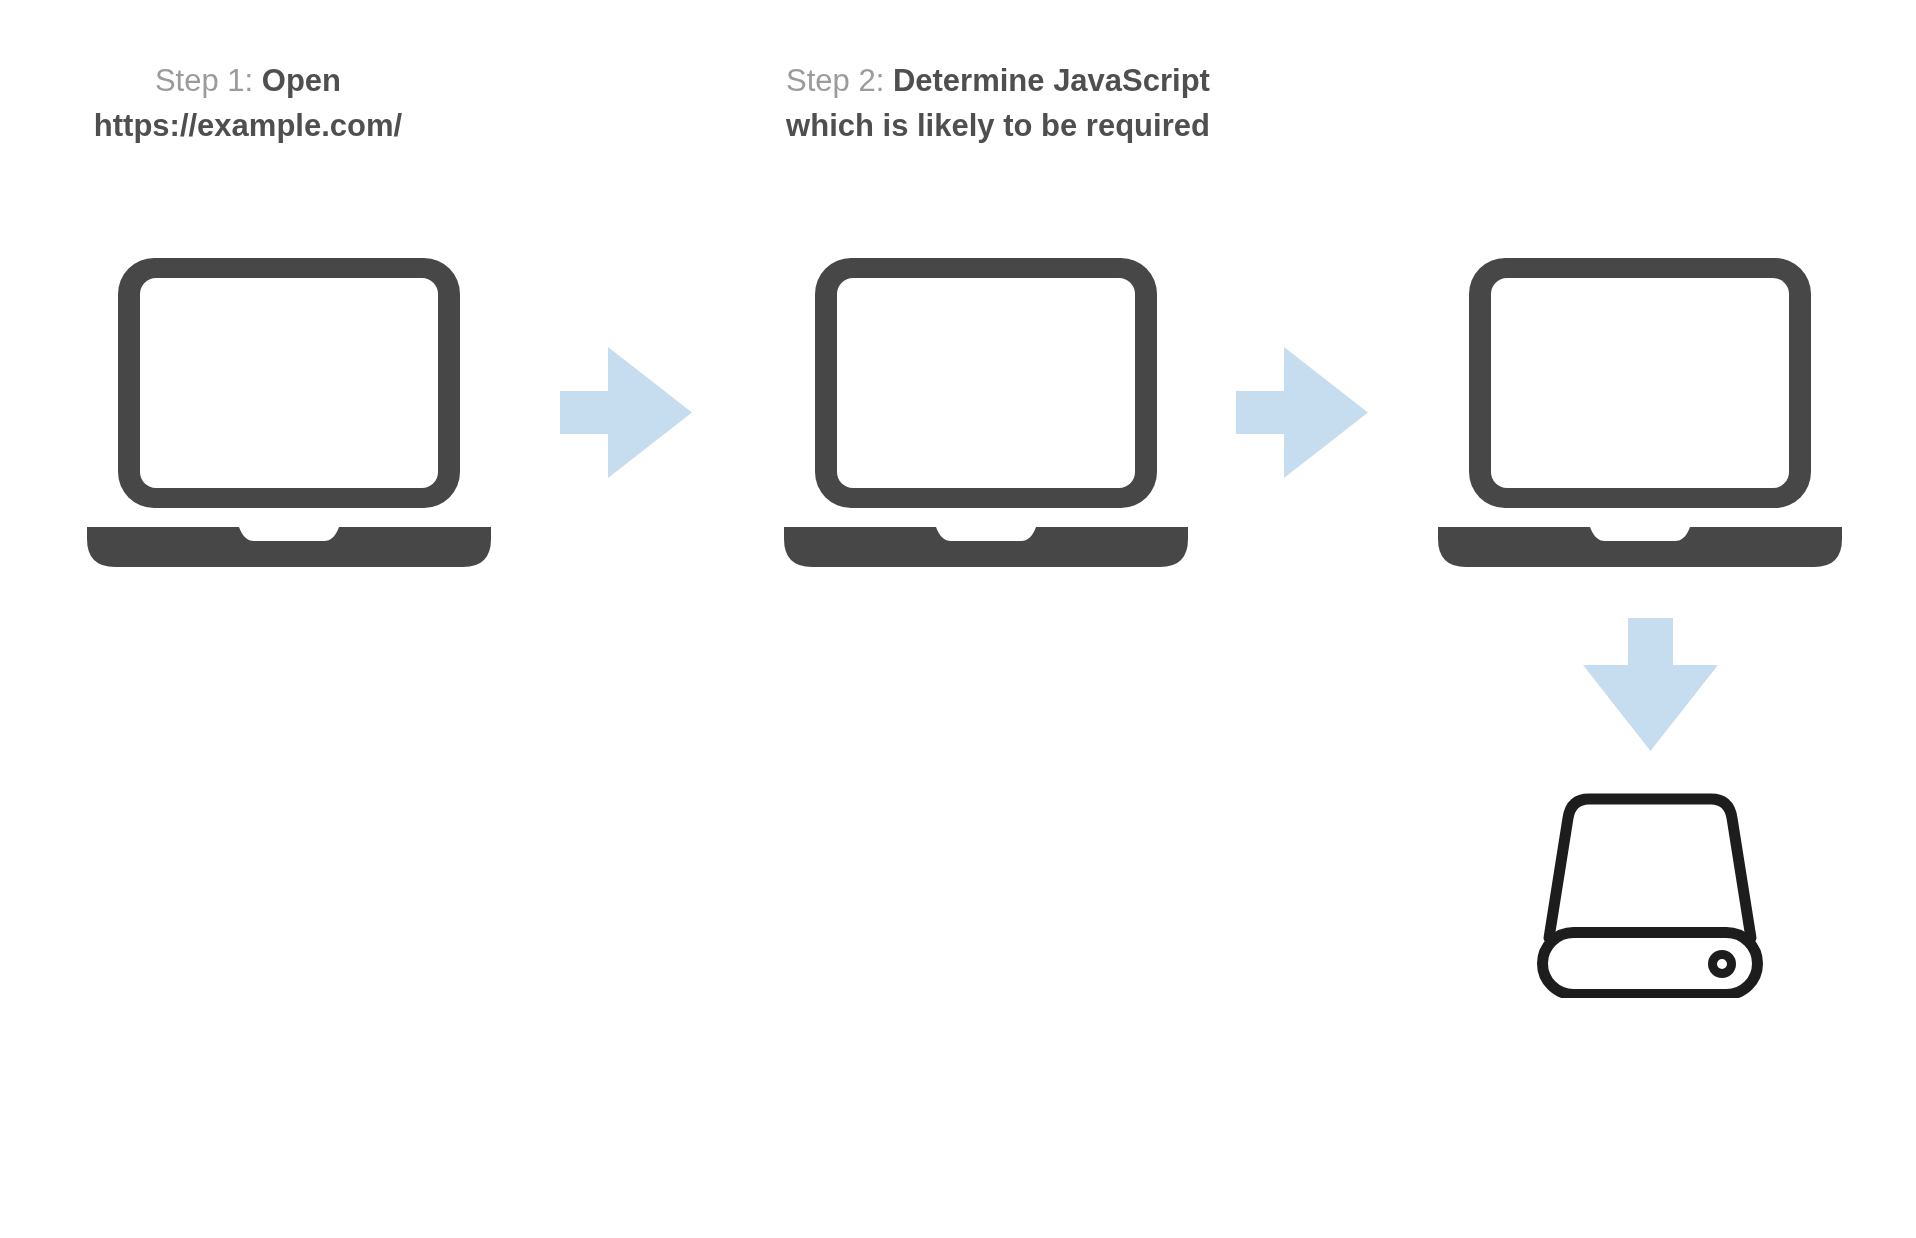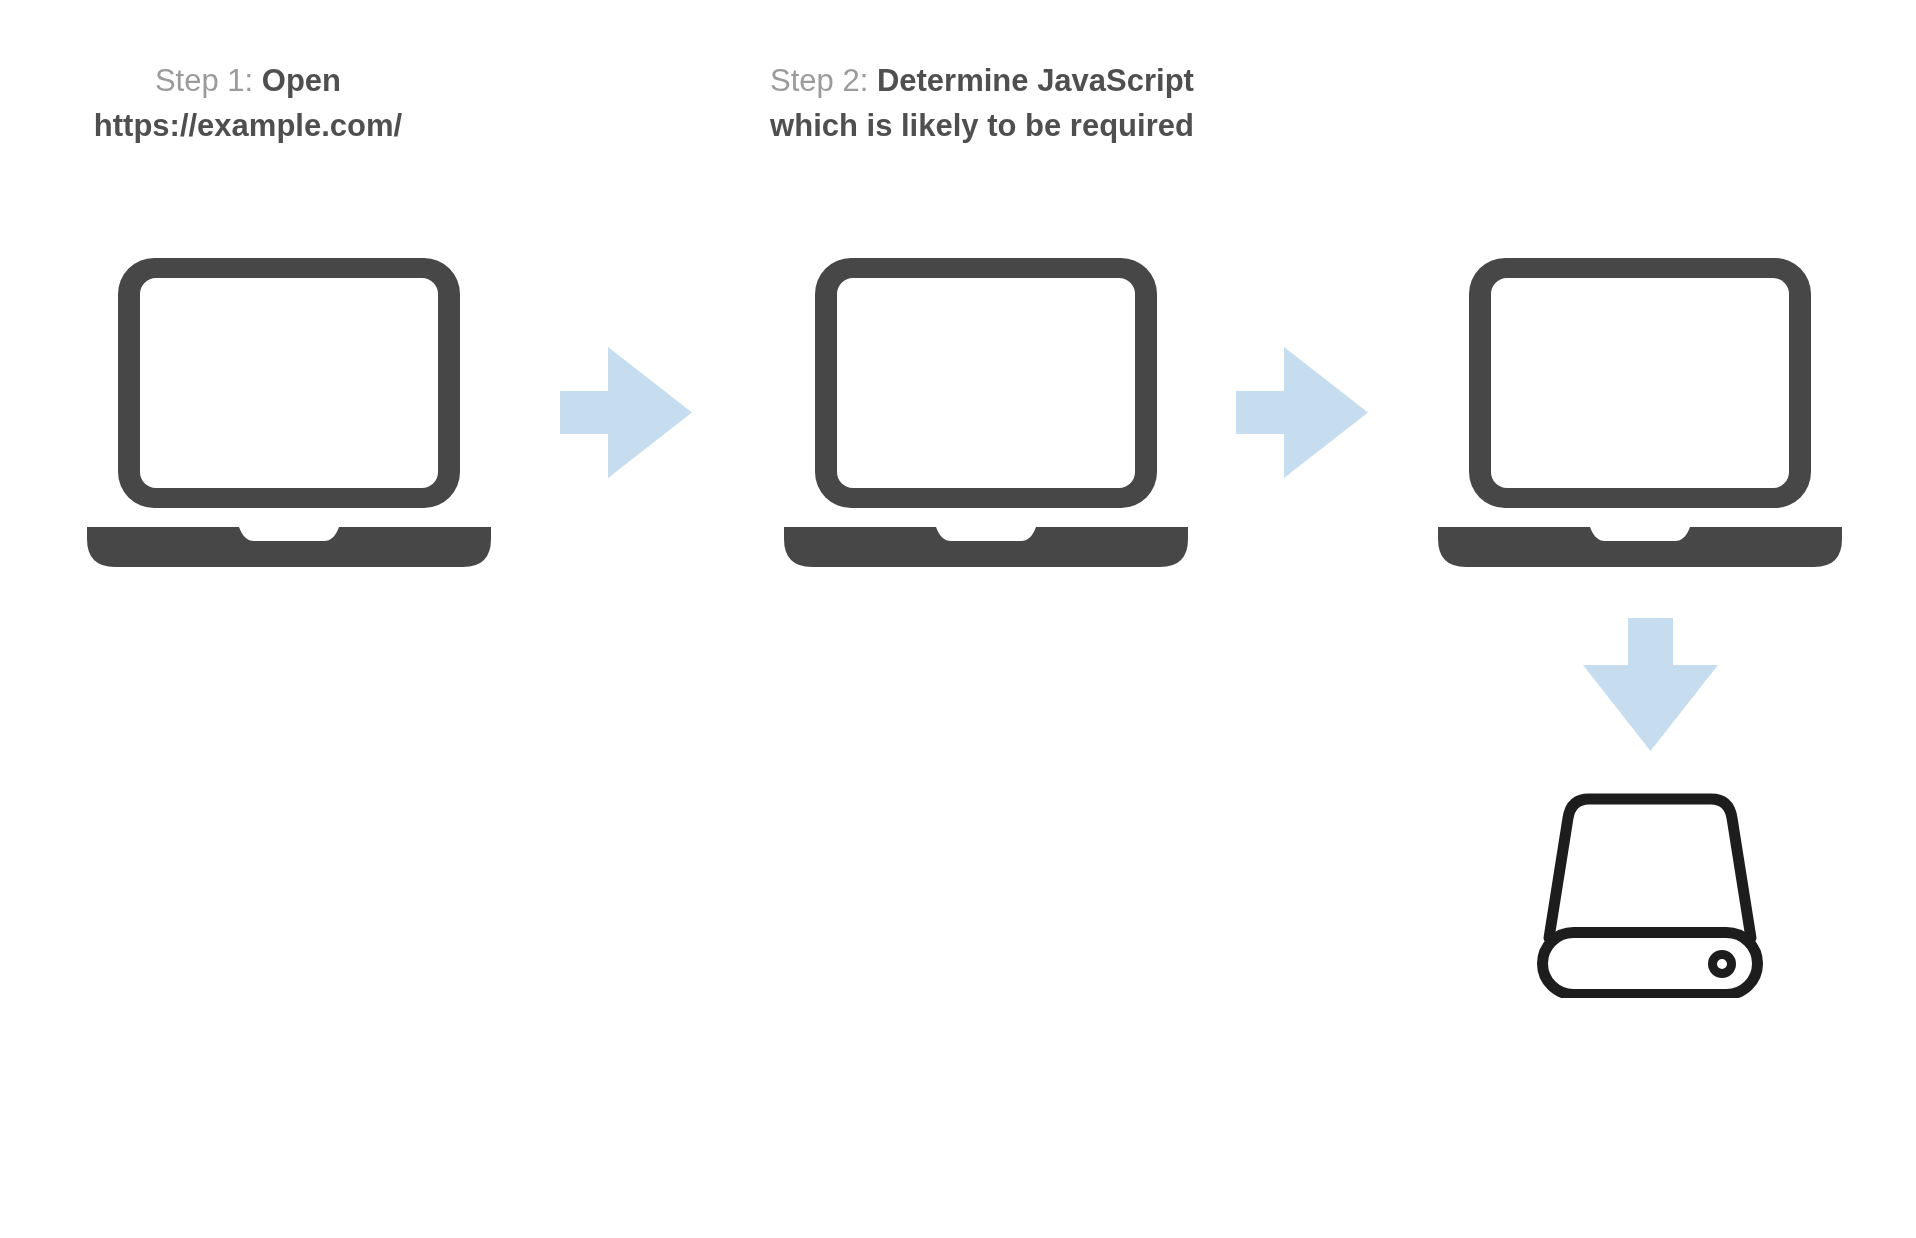--- a/index.html
+++ b/index.html
@@ -19,21 +19,21 @@
 </head>
 <body>
 
 <div class="canvas">
 
   <div class="caption" style="left:28px;top:58px;width:440px">
     <span class="label">Step 1:</span>
     <strong class="title">Open https://example.com/</strong>
   </div>
 
-  <div class="caption" style="left:732px;top:58px;width:500px">
+  <div class="caption" style="left:748px;top:58px;width:500px">
     <span class="label">Step 2:</span>
     <strong class="title">Determine JavaScript which is likely to be required</strong>
   </div>
 
 
   <svg class="icon" style="left:87px;top:258px" width="404" height="309" viewBox="0 0 404 309" aria-hidden="true">
     <rect class="laptop-body" x="31" y="0" width="342" height="250" rx="36"></rect>
     <rect class="screen-glass" x="53" y="20" width="298" height="210" rx="16"></rect>
     <path class="laptop-body" d="M0,269 H152 Q157,283 167,283 H237 Q247,283 252,269 H404 V281 Q404,309 376,309 H28 Q0,309 0,281 Z"></path>
   </svg>

